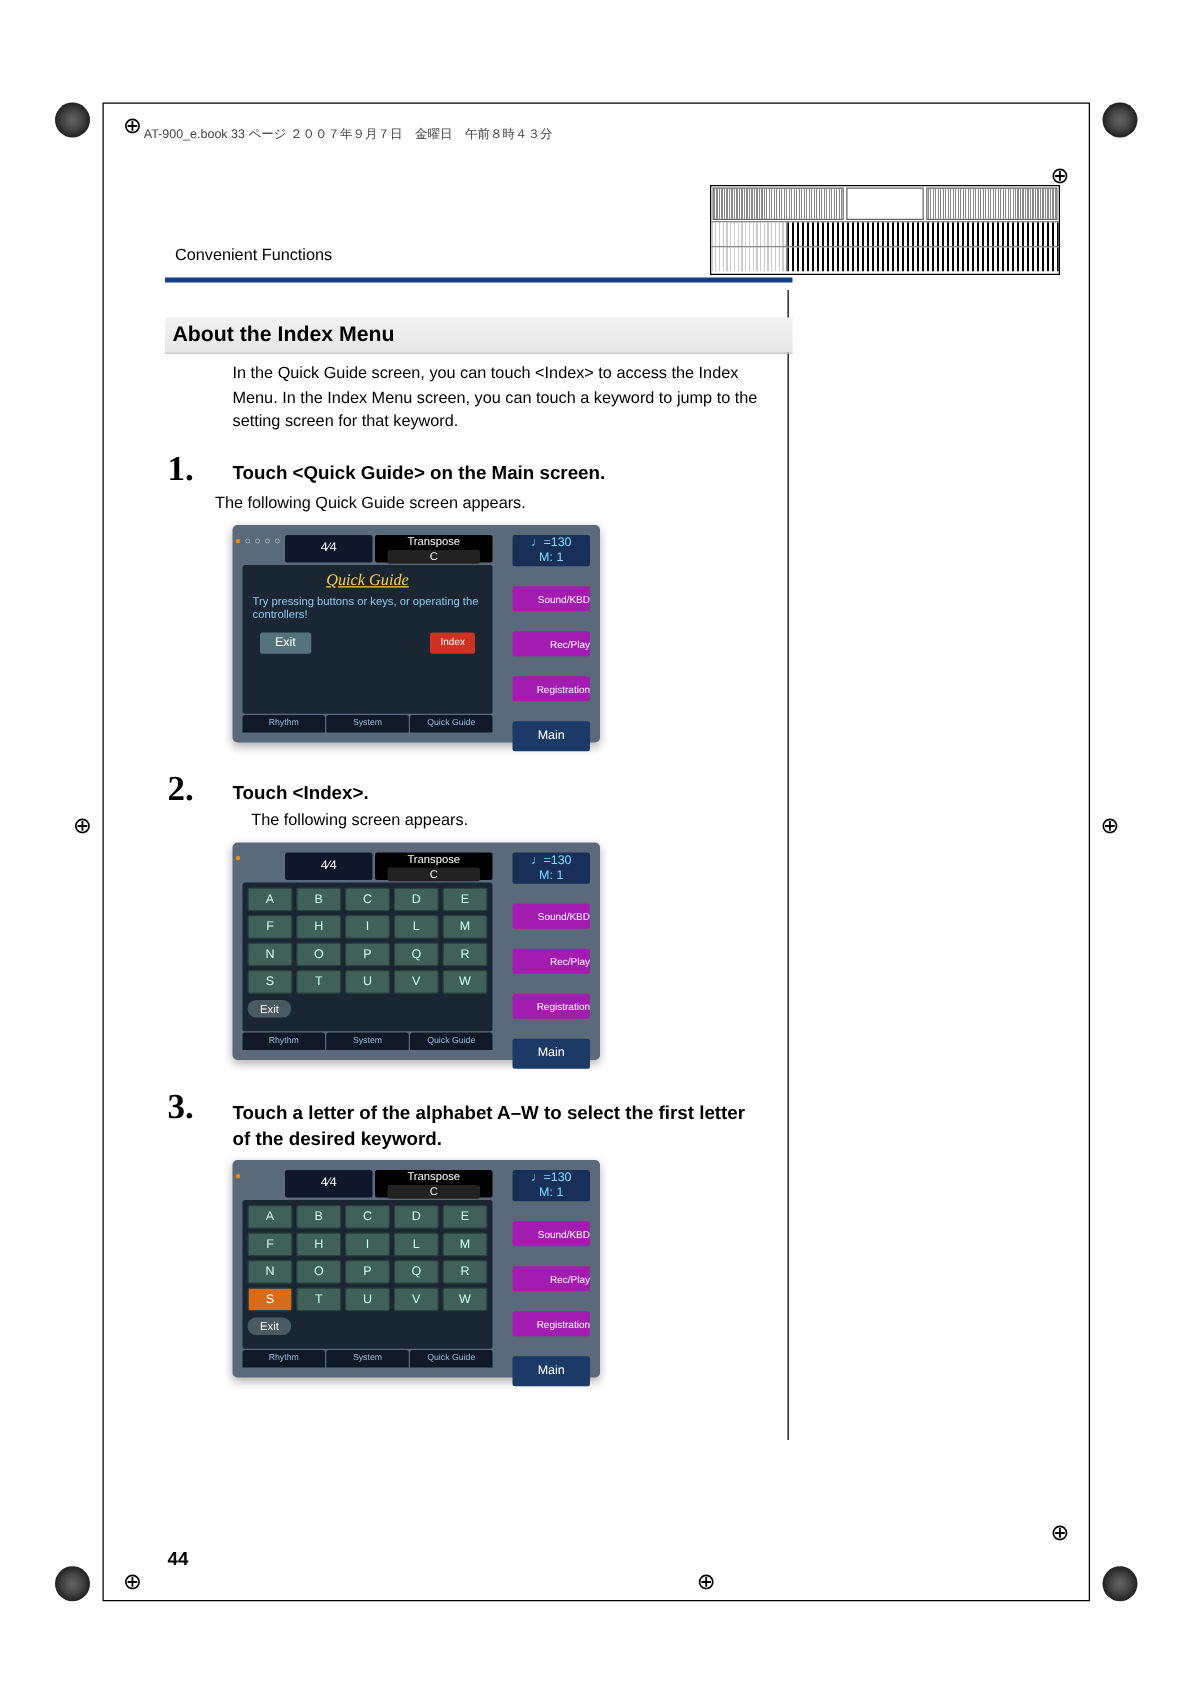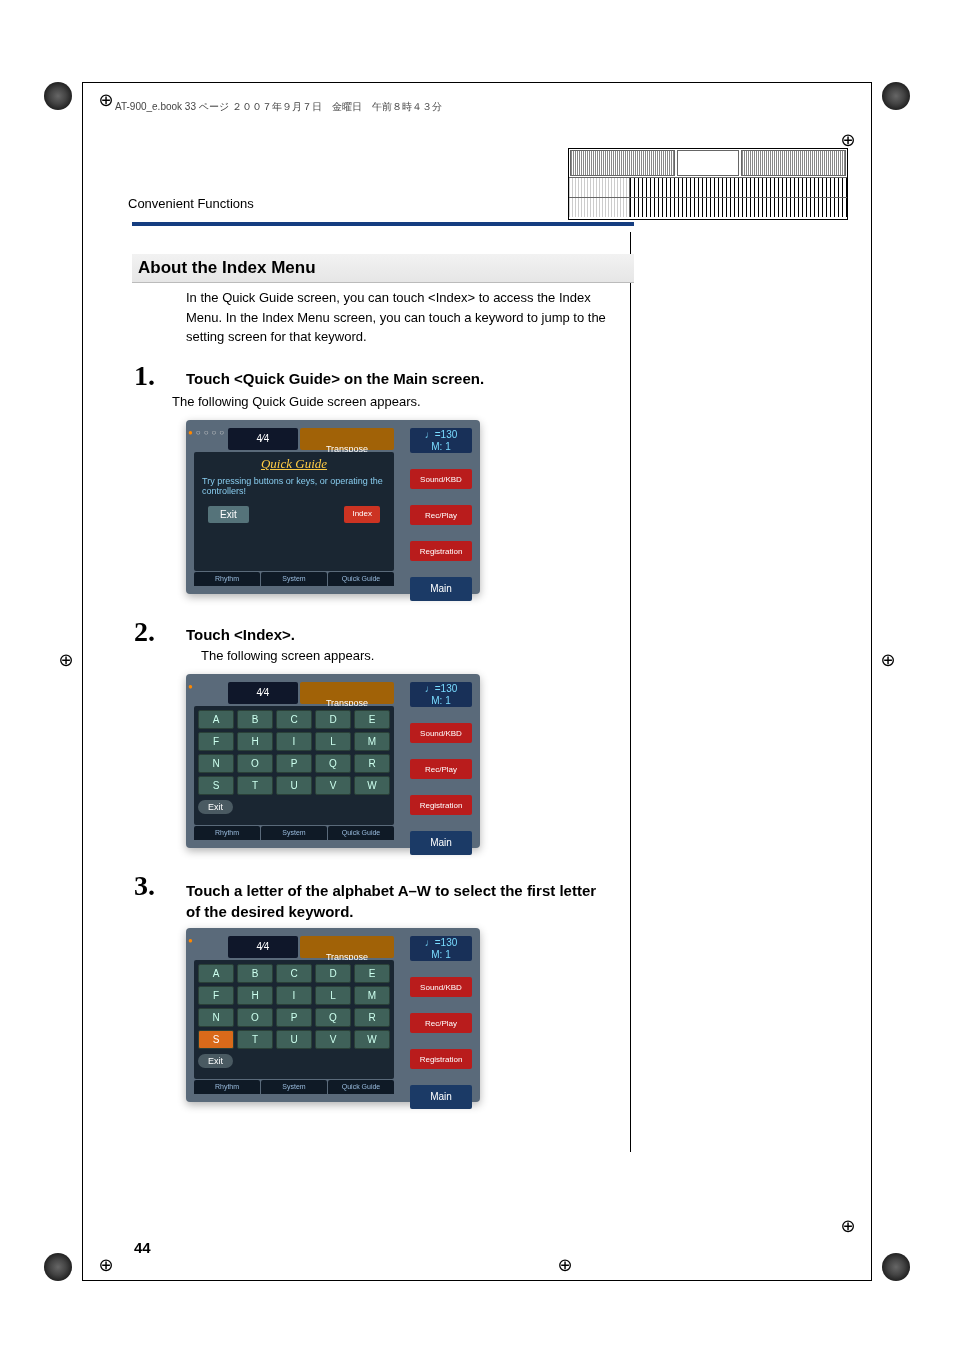--- a/index.html
+++ b/index.html
@@ -92,21 +92,21 @@
     border-right: 0.5px solid #666;
     background: repeating-linear-gradient(90deg,#ccc 0,#ccc 1px,#fff 1px,#fff 3px);
   }
   .device-diagram .keys .row .piano {
     flex: 1;
     background: repeating-linear-gradient(90deg,#000 0,#000 1px,#fff 1px,#fff 4px);
   }
   .section-header {
     position: absolute;
     top: 196px;
-    left: 128px;
+    left: 140px;
     font-size: 13px;
     color: #000;
   }
   .blue-line {
     position: absolute;
     top: 222px;
     left: 132px;
     right: 320px;
     height: 4px;
     background: #153d80;
@@ -200,47 +200,47 @@
   .ss-topbar .tsig {
     width: 70px;
     background: #0f172a;
     border-radius: 2px;
     text-align: center;
     line-height: 22px;
     font-size: 10px;
   }
   .ss-topbar .transp {
     flex: 1;
-    background: #a16207;
+    background: #000000;
     border-radius: 2px;
     text-align: center;
     line-height: 11px;
     font-size: 9px;
-    padding-top: 16px;
+    padding-top: 0;
   }
   .ss-topbar .transp .val {
     background: #222;
     margin: 1px 10px;
     border-radius: 2px;
   }
   .ss-tempo {
     background: #183058;
     height: 26px;
     border-radius: 2px;
     text-align: center;
     font-size: 10px;
     line-height: 12px;
     padding-top: 1px;
   }
   .ss-tempo .t1 { color: #7adcff; }
   .ss-sidebtn {
-    background: #b91c1c;
+    background: #a21caf;
     height: 20px;
     border-radius: 2px;
-    text-align: center;
+    text-align: right;
     line-height: 22px;
     font-size: 8px;
   }
   .ss-mainbtn {
     background: #1b3a66;
     height: 24px;
     border-radius: 2px;
     text-align: center;
     line-height: 24px;
     font-size: 10px;

